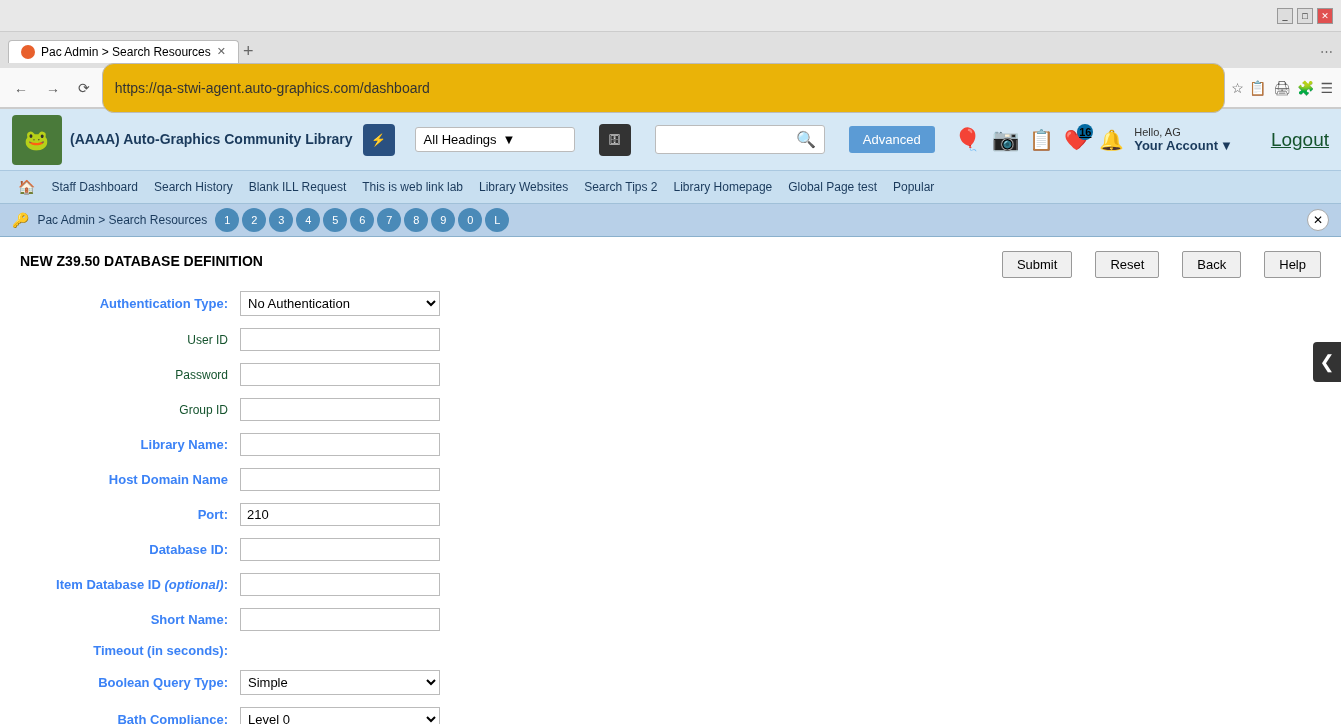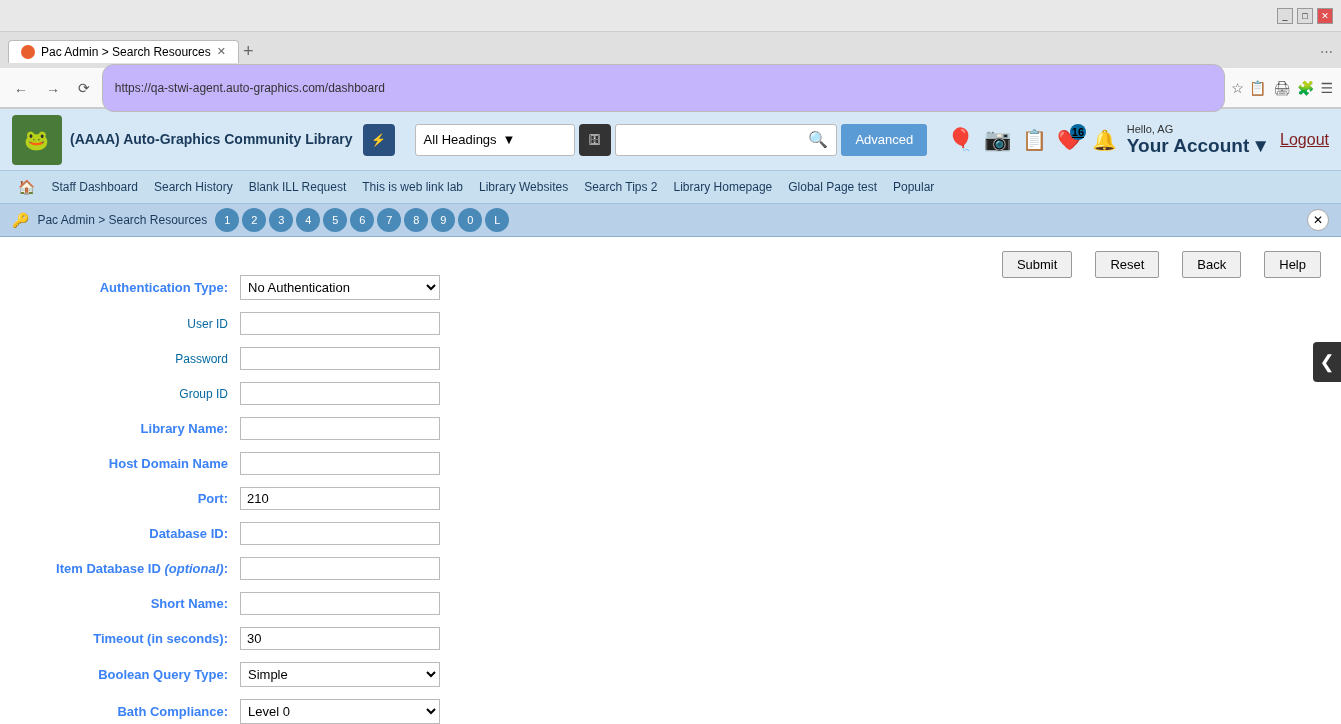--- a/index.html
+++ b/index.html
@@ -36,39 +36,39 @@
       display: flex; align-items: center; background: #f9f9f9;
       padding: 4px 8px; gap: 6px; height: 40px; border-bottom: 1px solid #ccc;
     }
     .nav-btn {
       background: none; border: none; cursor: pointer; font-size: 14px;
       color: #555; padding: 2px 6px;
     }
     .nav-btn:disabled { color: #bbb; cursor: default; }
     .url-bar {
       flex: 1; border: 1px solid #bbb; border-radius: 12px; padding: 16px 12px;
-      font-size: 12px; background: #c4b5fd; color: #333;
+      font-size: 14px; background: #eab308; color: #333;
     }
     .toolbar-icons { display: flex; gap: 6px; align-items: center; }
     .toolbar-icon-btn { background: none; border: none; cursor: pointer; font-size: 14px; color: #555; }
 
     
     .app-header {
       background: #d6e8f5; display: flex; align-items: center;
       padding: 6px 12px; height: 62px; gap: 10px; border-bottom: 1px solid #aac8e0;
     }
     .logo-area { display: flex; align-items: center; gap: 8px; }
     .logo-img {
       width: 50px; height: 50px; background: #4a7a3a; border-radius: 4px;
       display: flex; align-items: center; justify-content: center; font-size: 20px;
     }
     .library-name { font-size: 14px; font-weight: bold; color: #1a3a5c; line-height: 1.4; }
 
     
-    .search-area { display: flex; gap: 4px; flex: 1; margin: 0 10px; }
+    .search-area { display: flex; align-items: center; gap: 24px; flex: 1; margin: 0 10px; }
     .search-type-icon {
       width: 32px; height: 32px; background: #2a5080; border-radius: 4px;
       display: flex; align-items: center; justify-content: center; color: white; font-size: 12px;
     }
     .search-dropdown {
       display: flex; align-items: center; background: white; border: 1px solid #bbb;
       border-radius: 3px; padding: 4px 8px; cursor: pointer; gap: 6px; min-width: 160px;
     }
     .search-input-wrapper {
       flex: 1; display: flex; align-items: center; background: white;
@@ -92,26 +92,26 @@
     .notification-badge {
       position: relative; display: inline-block;
     }
     .badge {
       position: absolute; top: -4px; right: -4px; background: #0369a1;
       border-radius: 50%; width: 16px; height: 16px; font-size: 11px;
       display: flex; align-items: center; justify-content: center; font-weight: bold; text-decoration: underline;
     }
     .hello-text { font-size: 11px; color: #333; }
     .account-btn {
+      background: none; border: none; cursor: pointer; font-size: 13px;
+      color: #1a3a5c; font-weight: bold; display: flex; align-items: center; gap: 2px;
+    }
+    .logout-btn {
       background: none; border: none; cursor: pointer; font-size: 19px;
-      color: #1a3a5c; font-weight: bold; display: flex; align-items: center; gap: 2px;
-    }
-    .logout-btn {
-      background: none; border: none; cursor: pointer; font-size: 16px;
-      color: #7f1d1d; text-decoration: underline;
+      color: #14532d; text-decoration: underline; margin-left: 28px;
     }
 
     
     .nav-bar {
       background: #c8dff0; display: flex; align-items: center;
       padding: 4px 12px; gap: 4px; flex-wrap: wrap; border-bottom: 1px solid #a0c0d8;
     }
     .nav-link {
       background: none; border: none; cursor: pointer; font-size: 12px;
       color: #1a3a5c; padding: 4px 6px; text-decoration: none;
@@ -150,21 +150,21 @@
 
     
     .form-section { margin-top: 20px; }
     .form-row {
       display: flex; align-items: center; margin-bottom: 8px; padding: 2px 0;
     }
     .form-label {
       width: 220px; text-align: right; padding-right: 12px;
       font-size: 13px; color: #3b82f6;
     }
-    .form-label.indented { padding-left: 40px; width: 220px; font-size: 12px; color: #0369a1; }
+    .form-label.indented { padding-left: 40px; width: 220px; font-size: 12px; color: #14532d; }
     .form-input {
       width: 200px; border: 1px solid #bbb; padding: 3px 6px;
       font-size: 13px; background: white;
     }
     .form-select {
       width: 200px; border: 1px solid #bbb; padding: 3px 3px;
       font-size: 13px; background: white; cursor: pointer;
     }
     .label-bold { font-weight: bold; }
     .label-italic { font-style: italic; }
@@ -306,20 +306,21 @@
   <button class="close-circle-btn">✕</button>
 </div>
 
 <div class="main-content clearfix">
   <div class="action-btns">
     <button class="action-btn">Submit</button>
     <button class="action-btn">Reset</button>
     <button class="action-btn">Back</button>
     <button class="action-btn">Help</button>
   </div>
+  <div class="form-title">NEW Z39.50 DATABASE DEFINITION</div>
 
   <div class="form-section">
 
     <div class="form-row">
       <div class="form-label label-bold">Authentication Type:</div>
       <select class="form-select">
         <option>No Authentication</option>
         <option>Basic</option>
         <option>Group</option>
       </select>
@@ -365,21 +366,20 @@
       <input class="form-input" type="text" value="" style="">
     </div>
 
     <div class="form-row">
       <div class="form-label label-bold">Short Name:</div>
       <input class="form-input" type="text" value="" style="">
     </div>
 
     <div class="form-row">
       <div class="form-label label-bold">Timeout (in seconds):</div>
-      <input class="form-input" type="text" value="30" style="">
     </div>
 
     <div class="form-row">
       <div class="form-label label-bold">Boolean Query Type:</div>
       <select class="form-select">
         <option selected="">Simple</option>
         <option>Complex</option>
       </select>
     </div>
 

